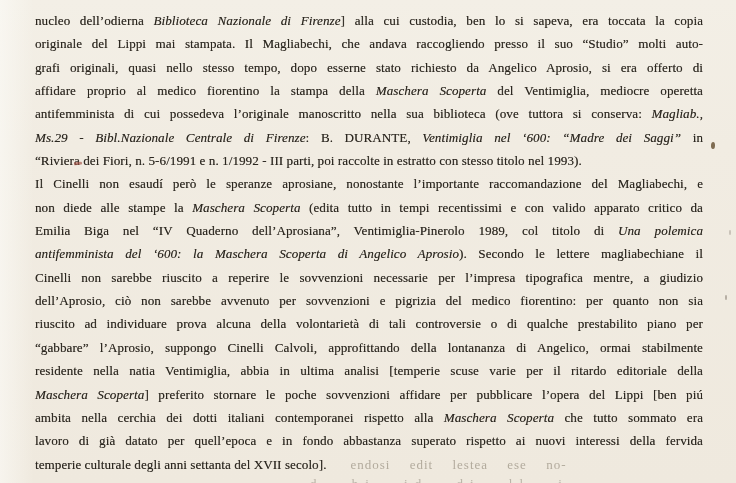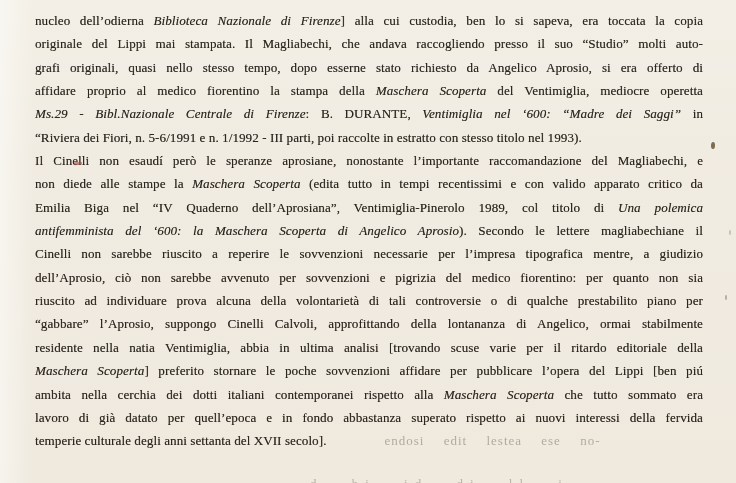--- a/index.html
+++ b/index.html
@@ -18,21 +18,21 @@
     font-size: 13px; line-height: 23.35px; color: #2b2720;
     letter-spacing: 0.1px;
     text-shadow: 0.2px 0.2px 0.35px rgba(56,50,40,0.55);
   }
   .line { height: 23.35px; }
   .line.jf { text-align: justify; text-align-last: justify; text-justify: inter-word; }
   .seg.it { font-style: italic; }
   .ghost {
     color: rgba(128,118,102,0.55);
     filter: blur(0.4px);
-    margin-left: 58px; word-spacing: 15px; letter-spacing: 1px;
+    margin-left: 24px; word-spacing: 15px; letter-spacing: 1px;
     text-shadow: none;
   }
   .bleed {
     position: absolute; left: 310px; top: 476px; width: 410px;
     font-size: 13px; color: rgba(115,106,92,0.42);
     filter: blur(0.7px); letter-spacing: 7px; word-spacing: 18px;
     white-space: nowrap;
   }
   .dash-artifact {
     position: absolute; left: 74px; top: 162px; width: 8px; height: 2.5px;
@@ -52,31 +52,32 @@
 </style>
 </head>
 <body>
 
 <div class="page">
   <div class="textblock" id="textblock">
       <div class="line jf"><span class="seg">nucleo dell’odierna </span><span class="seg it">Biblioteca Nazionale di Firenze</span><span class="seg">] alla cui custodia, ben lo si sapeva, era toccata la copia</span></div>
       <div class="line jf"><span class="seg">originale del Lippi mai stampata. Il Magliabechi, che andava raccogliendo presso il suo “Studio” molti auto-</span></div>
       <div class="line jf"><span class="seg">grafi originali, quasi nello stesso tempo, dopo esserne stato richiesto da Angelico Aprosio, si era offerto di</span></div>
       <div class="line jf"><span class="seg">affidare proprio al medico fiorentino la stampa della </span><span class="seg it">Maschera Scoperta</span><span class="seg"> del Ventimiglia, mediocre operetta</span></div>
+      <div class="line jf"><span class="seg">antifemminista di cui possedeva l’originale manoscritto nella sua biblioteca (ove tuttora si conserva: </span><span class="seg it">Magliab.,</span></div>
       <div class="line jf"><span class="seg it">Ms.29 - Bibl.Nazionale Centrale di Firenze</span><span class="seg">: B. DURANTE, </span><span class="seg it">Ventimiglia nel ‘600: “Madre dei Saggi”</span><span class="seg"> in</span></div>
       <div class="line"><span class="seg">“Riviera dei Fiori, n. 5-6/1991 e n. 1/1992 - III parti, poi raccolte in estratto con stesso titolo nel 1993).</span></div>
       <div class="line jf"><span class="seg">Il Cinelli non esaudí però le speranze aprosiane, nonostante l’importante raccomandazione del Magliabechi, e</span></div>
       <div class="line jf"><span class="seg">non diede alle stampe la </span><span class="seg it">Maschera Scoperta</span><span class="seg"> (edita tutto in tempi recentissimi e con valido apparato critico da</span></div>
       <div class="line jf"><span class="seg">Emilia Biga nel “IV Quaderno dell’Aprosiana”, Ventimiglia-Pinerolo 1989, col titolo di </span><span class="seg it">Una polemica</span></div>
       <div class="line jf"><span class="seg it">antifemminista del ‘600: la Maschera Scoperta di Angelico Aprosio</span><span class="seg">). Secondo le lettere magliabechiane il</span></div>
       <div class="line jf"><span class="seg">Cinelli non sarebbe riuscito a reperire le sovvenzioni necessarie per l’impresa tipografica mentre, a giudizio</span></div>
       <div class="line jf"><span class="seg">dell’Aprosio, ciò non sarebbe avvenuto per sovvenzioni e pigrizia del medico fiorentino: per quanto non sia</span></div>
       <div class="line jf"><span class="seg">riuscito ad individuare prova alcuna della volontarietà di tali controversie o di qualche prestabilito piano per</span></div>
       <div class="line jf"><span class="seg">“gabbare” l’Aprosio, suppongo Cinelli Calvoli, approfittando della lontananza di Angelico, ormai stabilmente</span></div>
-      <div class="line jf"><span class="seg">residente nella natia Ventimiglia, abbia in ultima analisi [trovando scuse varie per il ritardo editoriale della</span></div>
+      <div class="line jf"><span class="seg">residente nella natia Ventimiglia, abbia in ultima analisi [temperie scuse varie per il ritardo editoriale della</span></div>
       <div class="line jf"><span class="seg it">Maschera Scoperta</span><span class="seg">] preferito stornare le poche sovvenzioni affidare per pubblicare l’opera del Lippi [ben piú</span></div>
       <div class="line jf"><span class="seg">ambita nella cerchia dei dotti italiani contemporanei rispetto alla </span><span class="seg it">Maschera Scoperta</span><span class="seg"> che tutto sommato era</span></div>
       <div class="line jf"><span class="seg">lavoro di già datato per quell’epoca e in fondo abbastanza superato rispetto ai nuovi interessi della fervida</span></div>
       <div class="line"><span class="seg">temperie culturale degli anni settanta del XVII secolo].</span><span class="ghost">endosi edit lestea ese no-</span></div>
     </div>
   <div class="bleed">d bi id di ll i</div>
   <div class="dash-artifact"></div>
   <div class="speck-artifact"></div>
   <div class="edge-tick"></div>
 </div>

